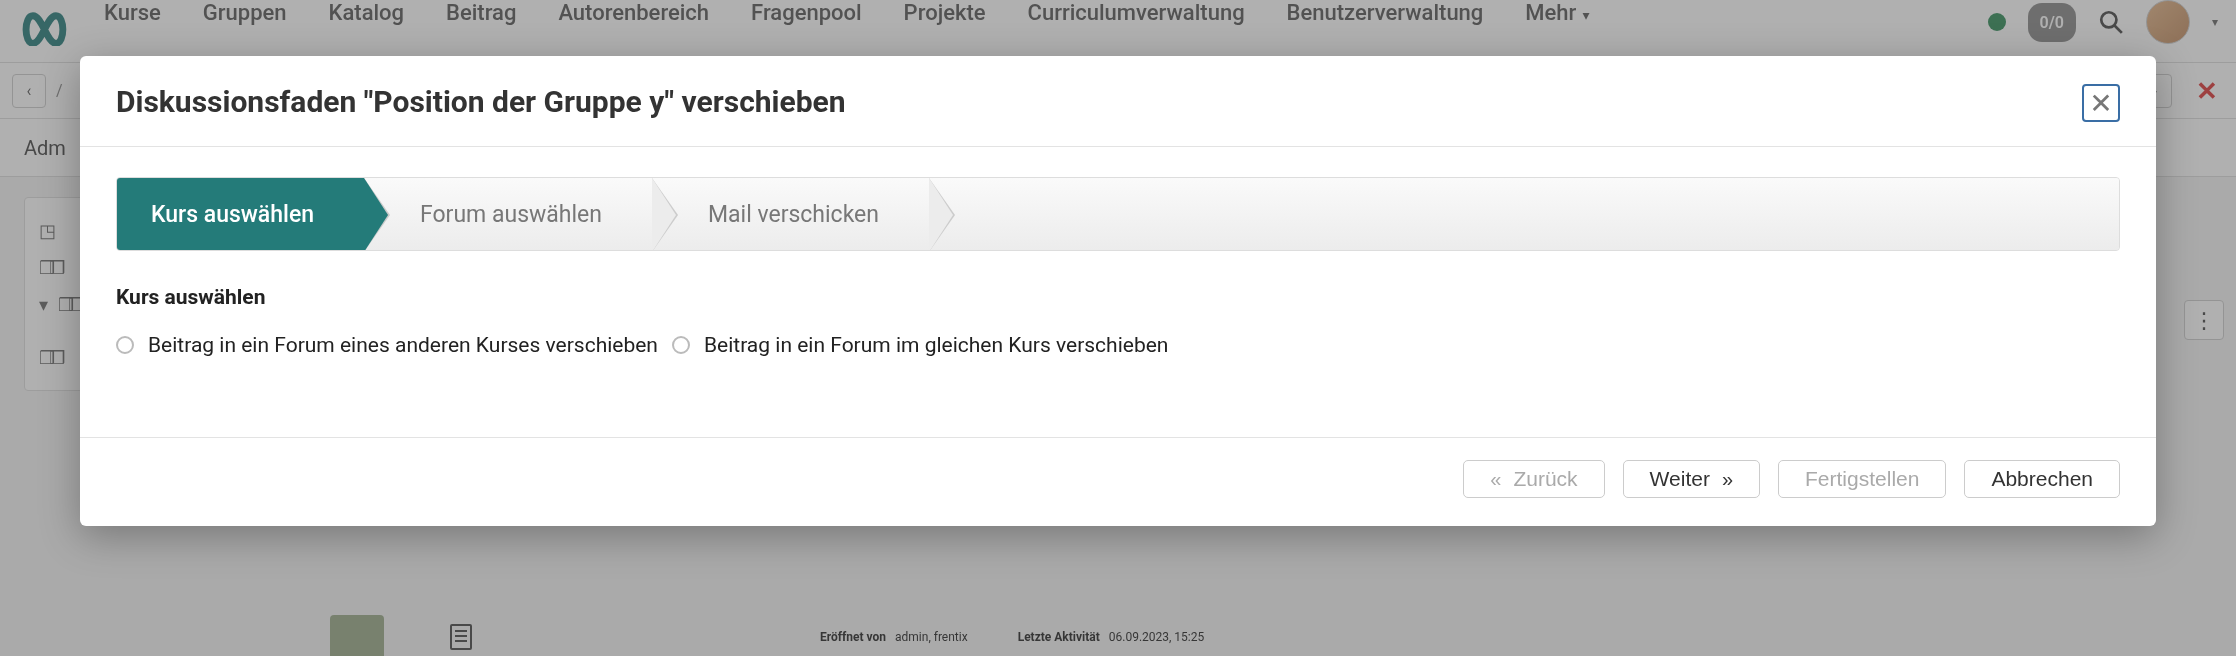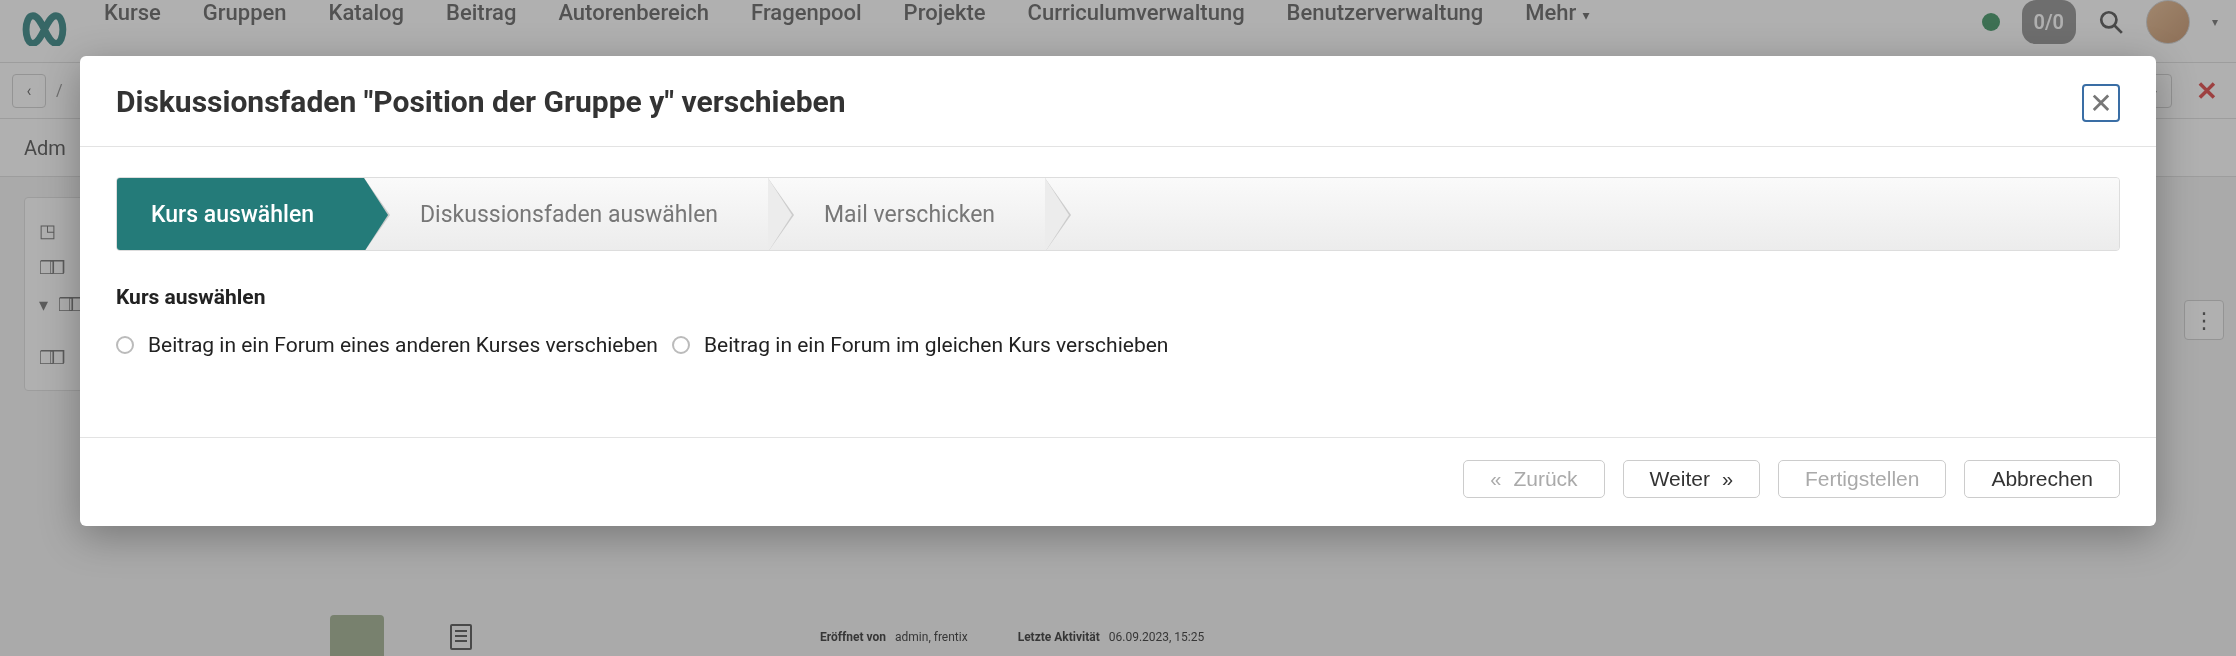--- a/index.html
+++ b/index.html
@@ -8,21 +8,21 @@
   
   .app-bg { position: absolute; inset: 0; filter: none; }
   .topnav { height: 63px; background: #fff; border-bottom: 1px solid #ddd; display: flex; align-items: flex-start; padding: 0 18px; gap: 30px; }
   .logo { width: 56px; height: 56px; display:flex; align-items:center; justify-content:center; }
   .logo svg { display:block; }
   .nav-items { display: flex; gap: 42px; font-size: 22px; color: #555; font-weight: 500; }
   .nav-items .nav-item { cursor: pointer; }
   .nav-items .nav-item.more::after { content: "▾"; font-size: 14px; margin-left: 6px; }
   .nav-right { margin-left: auto; display:flex; align-items:center; gap: 22px; }
   .status-dot { width: 18px; height: 18px; border-radius: 50%; background: #2e8b57; }
-  .pill { background: #888; color:#fff; border-radius: 14px; padding: 10px 12px; font-size: 20px; font-weight:600; }
+  .pill { background: #888; color:#fff; border-radius: 14px; padding: 10px 12px; font-size: 16px; font-weight:600; }
   .nav-icon { width: 26px; height:26px; color:#444; }
   .avatar { width: 44px; height:44px; border-radius:50%; background: linear-gradient(135deg,#e2b386,#c08a5e); border:1px solid #ccc; }
   .avatar-caret { font-size:12px; color:#666; }
 
   .crumbbar { height: 56px; background:#fff; border-bottom:1px solid #ddd; display:flex; align-items:center; padding:0 12px; gap:10px; }
   .crumb-btn { width:34px; height:34px; border:1px solid #ccc; border-radius:4px; display:flex; align-items:center; justify-content:center; color:#555; background:#fff; }
   .crumb-red { margin-left:auto; width:34px; height:34px; display:flex; align-items:center; justify-content:center; color:#d33; font-size:26px; font-weight:bold; }
   .crumb-next { width:34px; height:34px; border:1px solid #ccc; border-radius:4px; display:flex; align-items:center; justify-content:center; margin-left:auto; }
 
   .subbar { height: 58px; background:#fff; border-bottom:1px solid #ddd; display:flex; align-items:center; padding:0 24px; font-size:20px; color:#444; }
@@ -173,21 +173,21 @@
     </div>
   </div>
   <div class="modal-divider"></div>
 
   <div class="modal-body">
     <div class="wizard">
       <div class="step active">
           <span>Kurs auswählen</span>
         </div>
       <div class="step">
-          <span>Diskussionsfaden auswählen</span>
+          <span>Forum auswählen</span>
         </div>
       <div class="step">
           <span>Mail verschicken</span>
         </div>
       <div class="wizard-tail"></div>
     </div>
 
     <div class="section-heading">Kurs auswählen</div>
 
     <div class="radios">

